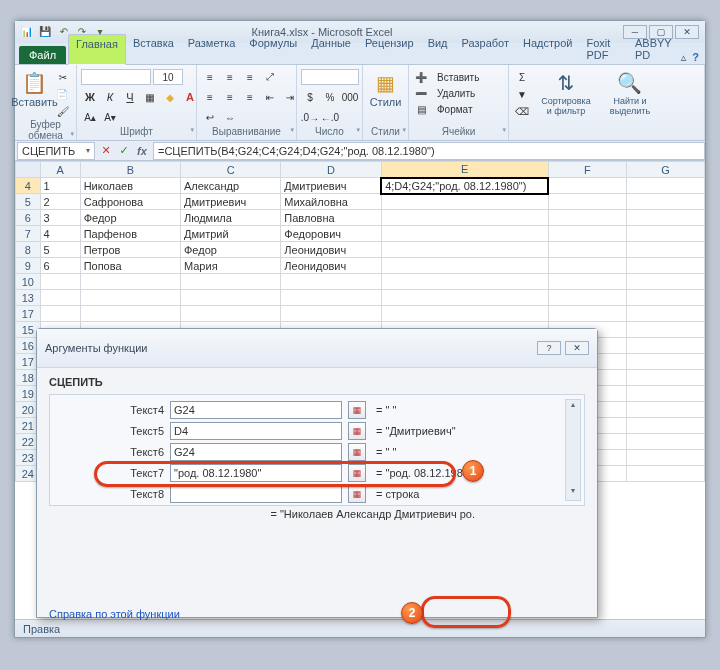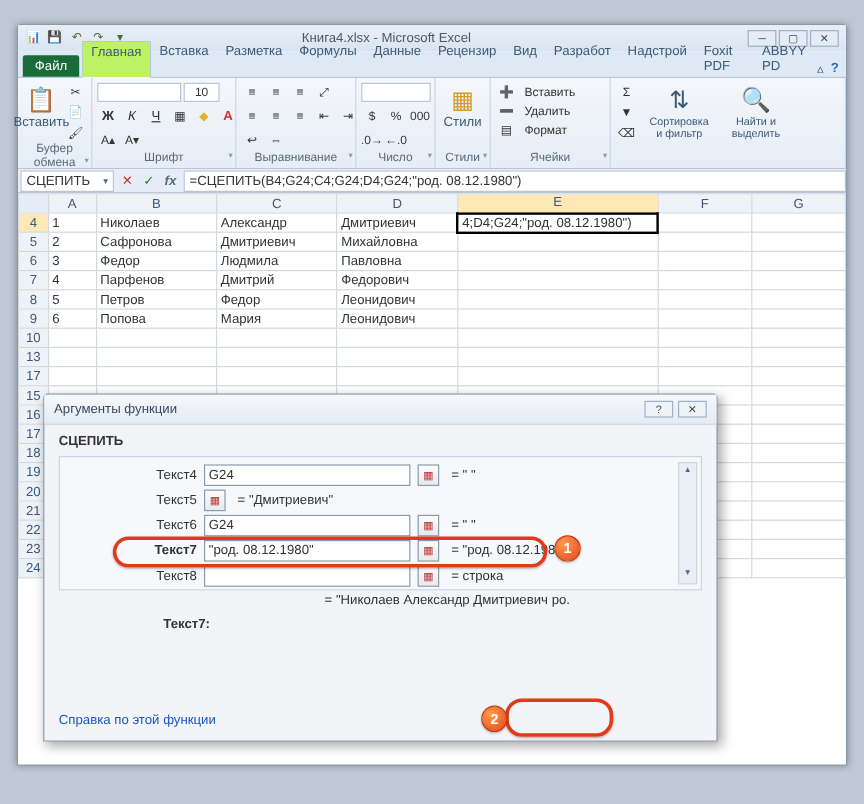--- a/index.html
+++ b/index.html
@@ -39,28 +39,28 @@
   table.sheet{border-collapse:collapse;width:100%}
   table.sheet th,table.sheet td{border:1px solid #d4d9df;height:16px;font-size:11px;padding:0 3px;text-align:left;white-space:nowrap;overflow:hidden}
   table.sheet th{background:#eef3f8;color:#3c5a7a;font-weight:normal;text-align:center}
   table.sheet th.corner{width:22px;background:#e6edf6}
   table.sheet td.rn{background:#eef3f8;text-align:center;width:22px;color:#3c5a7a}
   table.sheet th.sel, table.sheet td.rn.sel{background:#fde8b6}
   td.num{text-align:right}
   td.selcell{border:2px solid #000 !important}
   
   .dlg{position:absolute;left:36px;top:328px;width:562px;height:290px;background:#f2f4f7;border:1px solid #8a9bad;box-shadow:3px 3px 10px rgba(0,0,0,.35);border-radius:4px 4px 0 0}
-  .dlg .dtit{height:25px;background:linear-gradient(#f6f8fb,#e4ebf4);display:flex;align-items:center;padding:0 8px;color:#3a4a5c;font-size:12px;border-bottom:1px solid #cad6e4}
+  .dlg .dtit{height:39px;background:linear-gradient(#f6f8fb,#e4ebf4);display:flex;align-items:center;padding:0 8px;color:#3a4a5c;font-size:12px;border-bottom:1px solid #cad6e4}
   .dlg .dtit .dc{margin-left:auto;display:flex;gap:4px}
   .dlg .dtit .dc span{width:24px;height:14px;border:1px solid #9fb1c6;display:flex;align-items:center;justify-content:center;font-size:9px;cursor:pointer;background:#eef3f8}
   .dlg .dbody{padding:8px 12px;position:relative;height:calc(100% - 24px)}
   .fname{font-weight:bold;font-size:11px;color:#333;margin-bottom:6px}
   .argrow{display:flex;align-items:center;gap:6px;margin-bottom:3px}
   .argrow .al{width:54px;text-align:right;font-size:11px}
-  .argrow.bold .al{font-weight:bold}
+  .argrow.bold .al{font-weight:normal}
   .argin{width:172px;height:18px;background:#fff;border:1px solid #8a9bad;padding:0 3px;font-size:11px;display:flex;align-items:center}
   .refbtn{width:18px;height:18px;border:1px solid #8a9bad;background:linear-gradient(#fdfdfd,#e6e9ee);display:flex;align-items:center;justify-content:center;font-size:9px;color:#b33;cursor:pointer}
   .argres{font-size:11px;color:#333;margin-left:4px}
   .hl{position:absolute;border:3px solid #e03a1a;border-radius:14px;pointer-events:none;box-shadow:0 1px 2px rgba(0,0,0,.3)}
   .callout{width:22px;height:22px;border-radius:50%;background:radial-gradient(circle at 35% 30%,#ff9a4d,#e4471a);color:#fff;display:flex;align-items:center;justify-content:center;font-weight:bold;font-size:12px;border:1px solid #c23a12;box-shadow:0 1px 2px rgba(0,0,0,.3);position:absolute}
   .desc{font-size:11px;color:#333;margin-top:4px}
   .help{display:block;margin:8px 6px;height:36px;overflow:auto}
   .help .arglab{font-weight:bold}
   .dbtns{position:absolute;right:14px;bottom:10px;display:flex;gap:8px}
   .pb{width:72px;height:22px;border:1px solid #8a9bad;background:linear-gradient(#fdfdfd,#e4e9f0);cursor:pointer;font-size:11px}
@@ -467,20 +467,23 @@
             <td class=""></td>
             <td class=""></td>
             <td class=""></td>
             <td class=""></td>
             <td class=""></td>
           </tr>
         </tbody>
       </table>
   </div>
 
+  <div class="status">
+      <span>Правка</span>
+    </div>
 </div>
 
 <div class="dlg">
   <div class="dtit">
     <span>Аргументы функции</span>
     <div class="dc">
       <span>?</span>
       <span>✕</span>
     </div>
   </div>
@@ -489,20 +492,21 @@
     <div class="argbox">
       <div id="argrows">
           <div class="argrow">
             <div class="al">Текст4</div>
     <div class="argin">G24</div>
     <div class="refbtn">▦</div>
     <div class="argres">= " "</div>
           </div>
           <div class="argrow">
             <div class="al">Текст5</div>
+    <div class="argin">D4</div>
     <div class="refbtn">▦</div>
     <div class="argres">= "Дмитриевич"</div>
           </div>
           <div class="argrow">
             <div class="al">Текст6</div>
     <div class="argin">G24</div>
     <div class="refbtn">▦</div>
     <div class="argres">= " "</div>
           </div>
           <div class="argrow bold">
@@ -521,21 +525,20 @@
       <div class="sbar">
           <span>▴</span>
           <span style="position:absolute;bottom:0;left:0;right:0">▾</span>
         </div>
       <div class="hl" style="left:44px;top:66px;width:362px;height:26px"></div>
       <div class="callout" style="left:412px;top:65px">1</div>
     </div>
     <div style="text-align:right;padding-right:110px;margin-top:2px;font-size:11px">= "Николаев Александр Дмитриевич ро.</div>
     <div class="help">
       <div style="display:flex;gap:6px">
-        <div style="width:120px;text-align:right"><span class="arglab">Текст7:</span></div>
       </div>
     </div>
     <div style="position:absolute;left:12px;bottom:12px">
       <span class="linka">Справка по этой функции</span>
     </div>
     <div class="hl" style="right:86px;bottom:4px;width:90px;height:32px"></div>
     <div class="callout" style="right:174px;bottom:8px">2</div>
   </div>
 </div>
 

